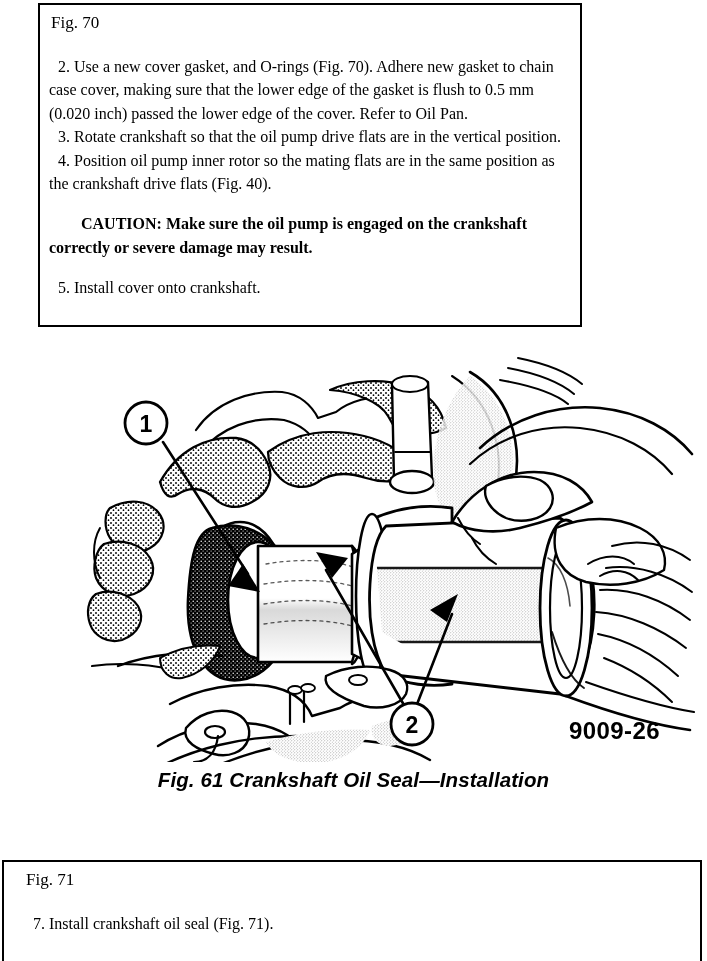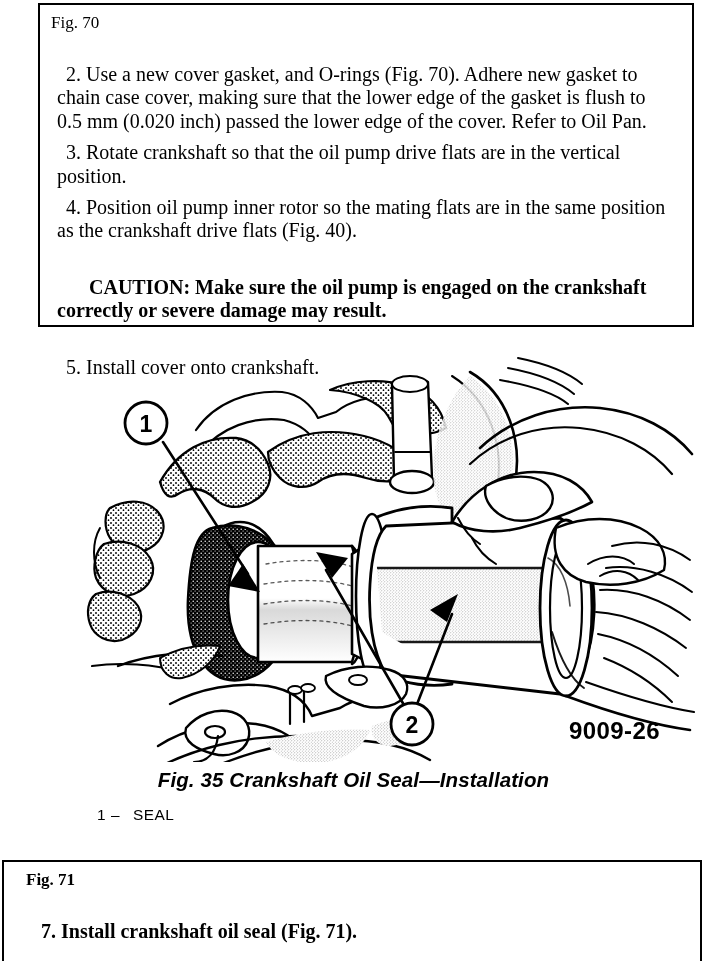--- a/index.html
+++ b/index.html
@@ -14,40 +14,40 @@
     overflow: hidden;
     font-family: "Liberation Serif", serif;
     color: #000000;
   }
 
   
   #top-box {
     position: absolute;
     left: 38px;
     top: 3px;
-    width: 656px;
+    width: 544px;
     height: 324px;
     border: 2px solid #000;
     box-sizing: border-box;
     background: #fff;
   }
   #top-box .inner {
     padding: 7px 10px 0 9px;
   }
   .figref {
     font-family: "Liberation Serif", serif;
     font-size: 17px;
     line-height: 21px;
     margin: 0 0 0 2px;
   }
   .para {
     font-family: "Liberation Serif", serif;
-    font-size: 20px;
+    font-size: 16px;
     line-height: 23.4px;
-    margin: 8px;
+    margin: 0;
     text-align: left;
   }
   .para.step {
     text-indent: 9px;
   }
   .para.caution {
     text-indent: 32px;
     font-weight: bold;
   }
   .gap-lg { height: 22px; }
@@ -109,21 +109,20 @@
     top: 860px;
     width: 700px;
     height: 104px;
     border: 2px solid #000;
     border-bottom: none;
     box-sizing: border-box;
     background: #fff;
   }
   #bottom-box .inner {
     padding: 7px 10px 0 20px;
-    font-weight: bold;
   }
 </style>
 </head>
 <body>
 
 <div id="top-box">
   <div class="inner">
     <div class="figref">Fig. 70</div>
     <div class="gap-lg"></div>
     <p class="para step">2. Use a new cover gasket, and O-rings (Fig. 70). Adhere new gasket to chain case cover, making sure that the lower edge of the gasket is flush to 0.5 mm (0.020 inch) passed the lower edge of the cover. Refer to Oil Pan.</p>
@@ -316,26 +315,23 @@
 
         <circle cx="412" cy="392" r="21" fill="#fff" stroke="#000" stroke-width="2.8"></circle>
         <text x="412" y="401" text-anchor="middle" font-family="Liberation Sans, sans-serif" font-size="23" font-weight="bold" fill="#000" stroke="none">2</text>
       </g>
     </g>
   </svg>
 </div>
 
 <div id="partnum">9009-26</div>
 
-<div id="caption">Fig. 35 Crankshaft Oil Seal—Installation</div>
+<div id="caption">Fig. 61 Crankshaft Oil Seal—Installation</div>
 
 <div id="legend">
-  <div class="legend-row">
-    <span class="legend-num">1</span><span class="legend-dash">–</span><span>SEAL</span>
-  </div>
 </div>
 
 <div id="bottom-box">
   <div class="inner">
     <div class="figref">Fig. 71</div>
     <div class="gap-lg"></div>
     <p class="para step">7. Install crankshaft oil seal (Fig. 71).</p>
   </div>
 </div>
 

